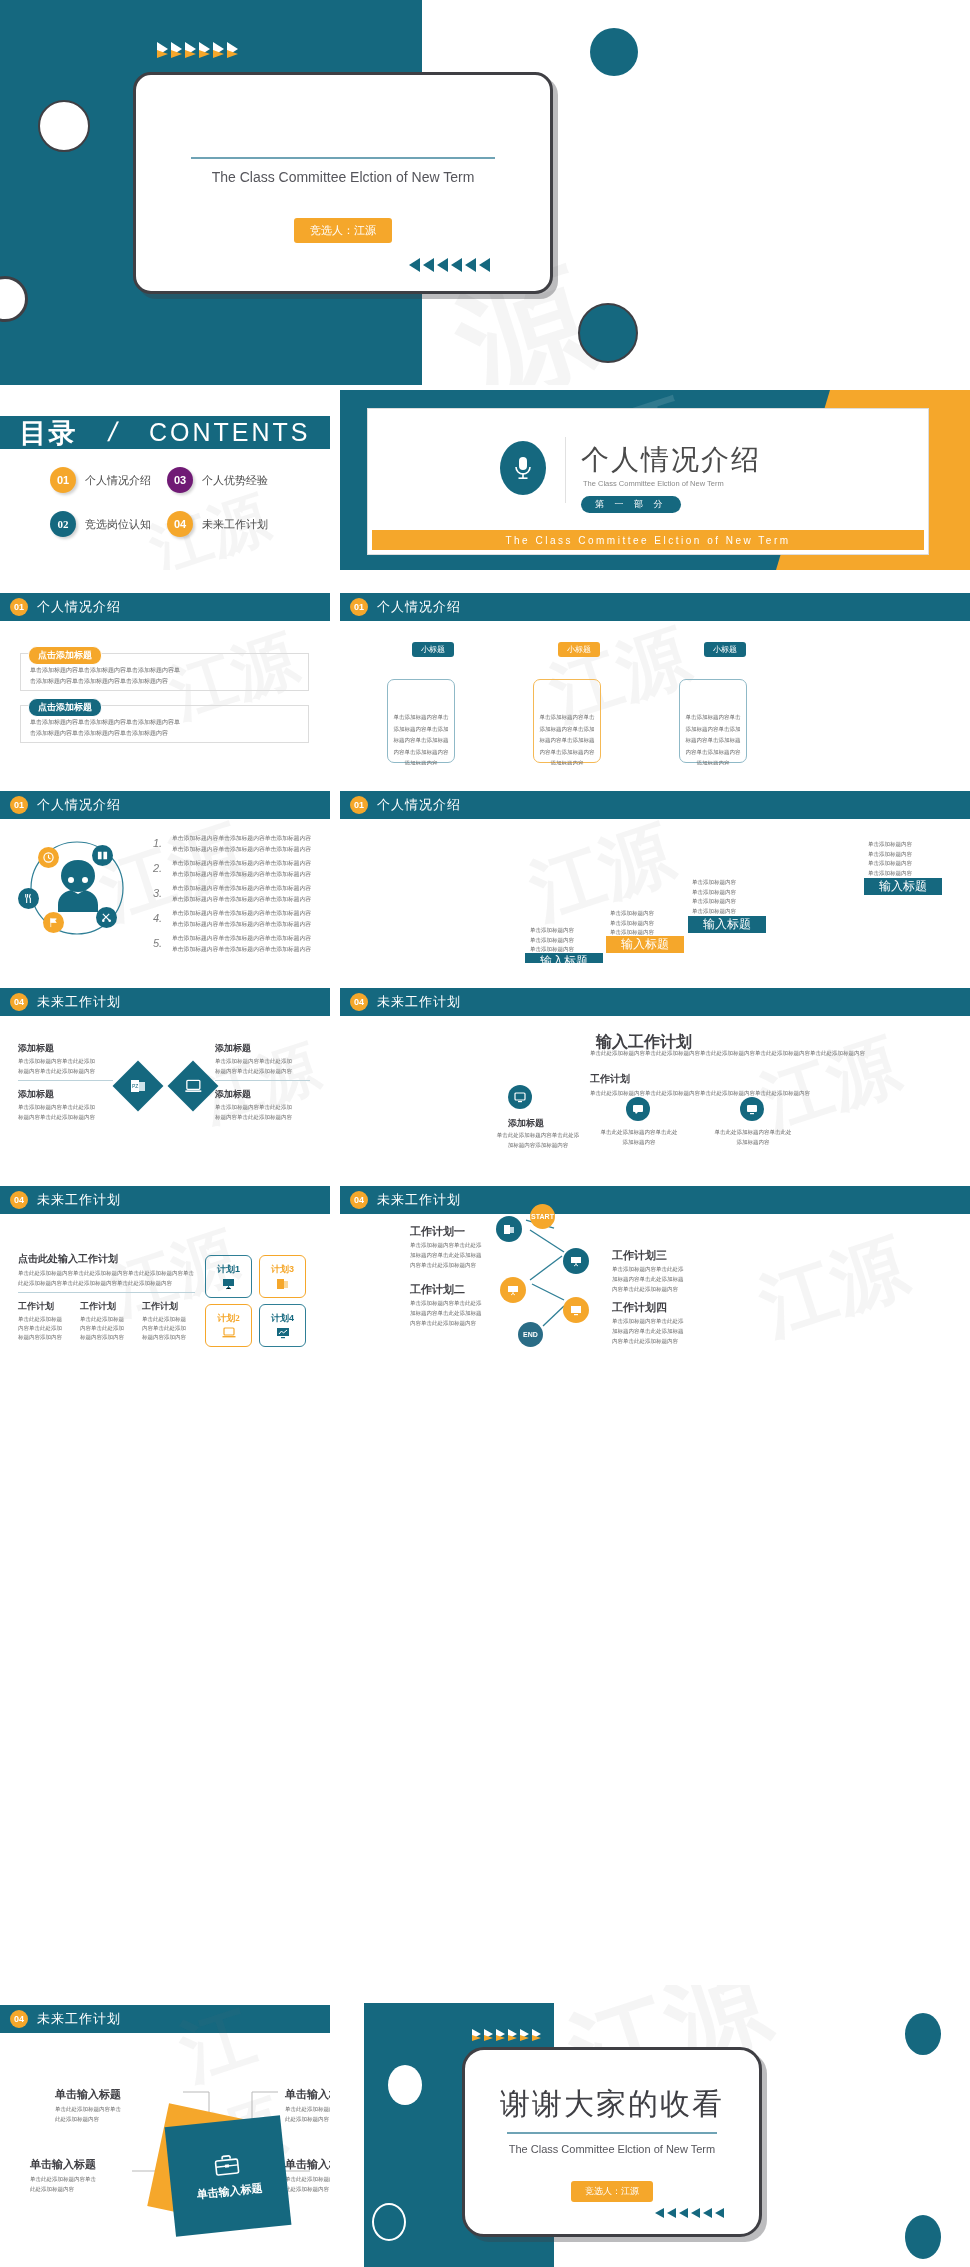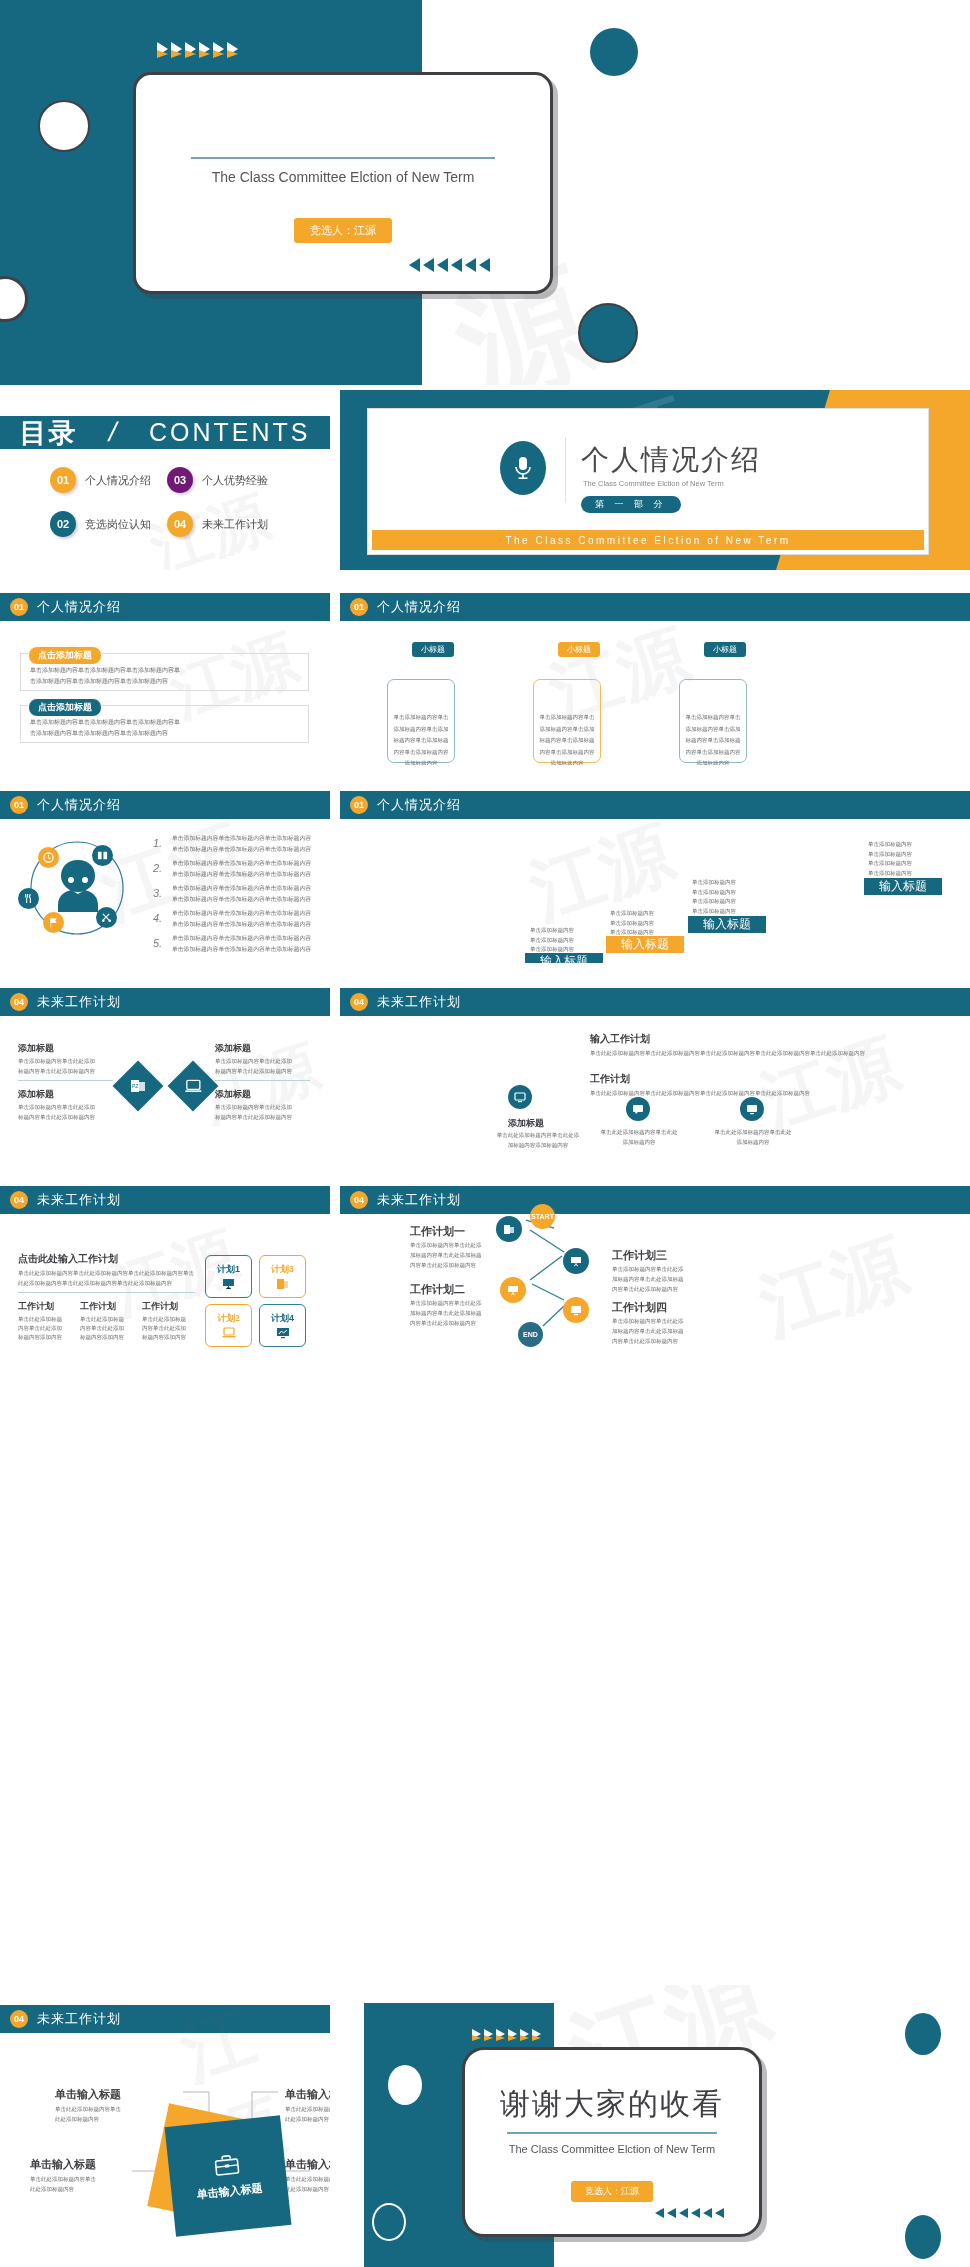--- a/index.html
+++ b/index.html
@@ -149,21 +149,21 @@
   </div>
 
   <div class="toc-item" style="left:50px;top:77px;">
     <span class="toc-num" style="background:#f5a72b;">01</span>
     <span class="toc-lbl">个人情况介绍</span>
   </div>
   <div class="toc-item" style="left:167px;top:77px;">
     <span class="toc-num" style="background:#701a75;">03</span>
     <span class="toc-lbl">个人优势经验</span>
   </div>
-  <div class="toc-item" style="left:50px;top:121px;">
+  <div class="toc-item" style="left:50px;top:121px;font-family:Liberation Serif, serif;">
     <span class="toc-num" style="background:#15687f;">02</span>
     <span class="toc-lbl">竞选岗位认知</span>
   </div>
   <div class="toc-item" style="left:167px;top:121px;">
     <span class="toc-num" style="background:#f5a72b;">04</span>
     <span class="toc-lbl">未来工作计划</span>
   </div>
 </div>
 
 <div class="slide" style="left:340px;top:390px;width:630px;height:180px;">
@@ -384,21 +384,21 @@
   <div class="hd-xs" style="left:215px;top:132px;">标题内容单击此处添加标题内容</div>
 </div>
 
 <div class="slide" style="left:340px;top:980px;width:630px;height:180px;">
   <div class="hdr" style="top:8px;width:630px;">
     <span class="num">04</span>
     <span class="ttl">未来工作计划</span>
   </div>
   <div class="wm" style="left:420px;top:58px;font-size:70px;transform:rotate(-18deg);">江源</div>
 
-  <div class="hd-sm" style="left:250px;top:52px;font-size:10px;">输入工作计划</div>
+  <div class="hd-sm" style="left:256px;top:52px;font-size:16px;">输入工作计划</div>
   <div class="hd-xs" style="left:250px;top:68px;width:330px;">单击此处添加标题内容单击此处添加标题内容单击此处添加标题内容单击此处添加标题内容单击此处添加标题内容</div>
   <div class="hd-sm" style="left:250px;top:92px;font-size:10px;">工作计划</div>
   <div class="hd-xs" style="left:250px;top:108px;width:330px;">单击此处添加标题内容单击此处添加标题内容单击此处添加标题内容单击此处添加标题内容</div>
 
   <div class="icirc" style="left:168px;top:105px;width:24px;height:24px;background:#15687f;">
     <svg width="12" height="11" viewBox="0 0 12 11">
         <rect x="1" y="1" width="10" height="7" rx="1" fill="none" stroke="#fff" stroke-width="1.2"></rect>
         <rect x="4" y="9" width="4" height="1.2" fill="#fff"></rect>
       </svg>
   </div>

